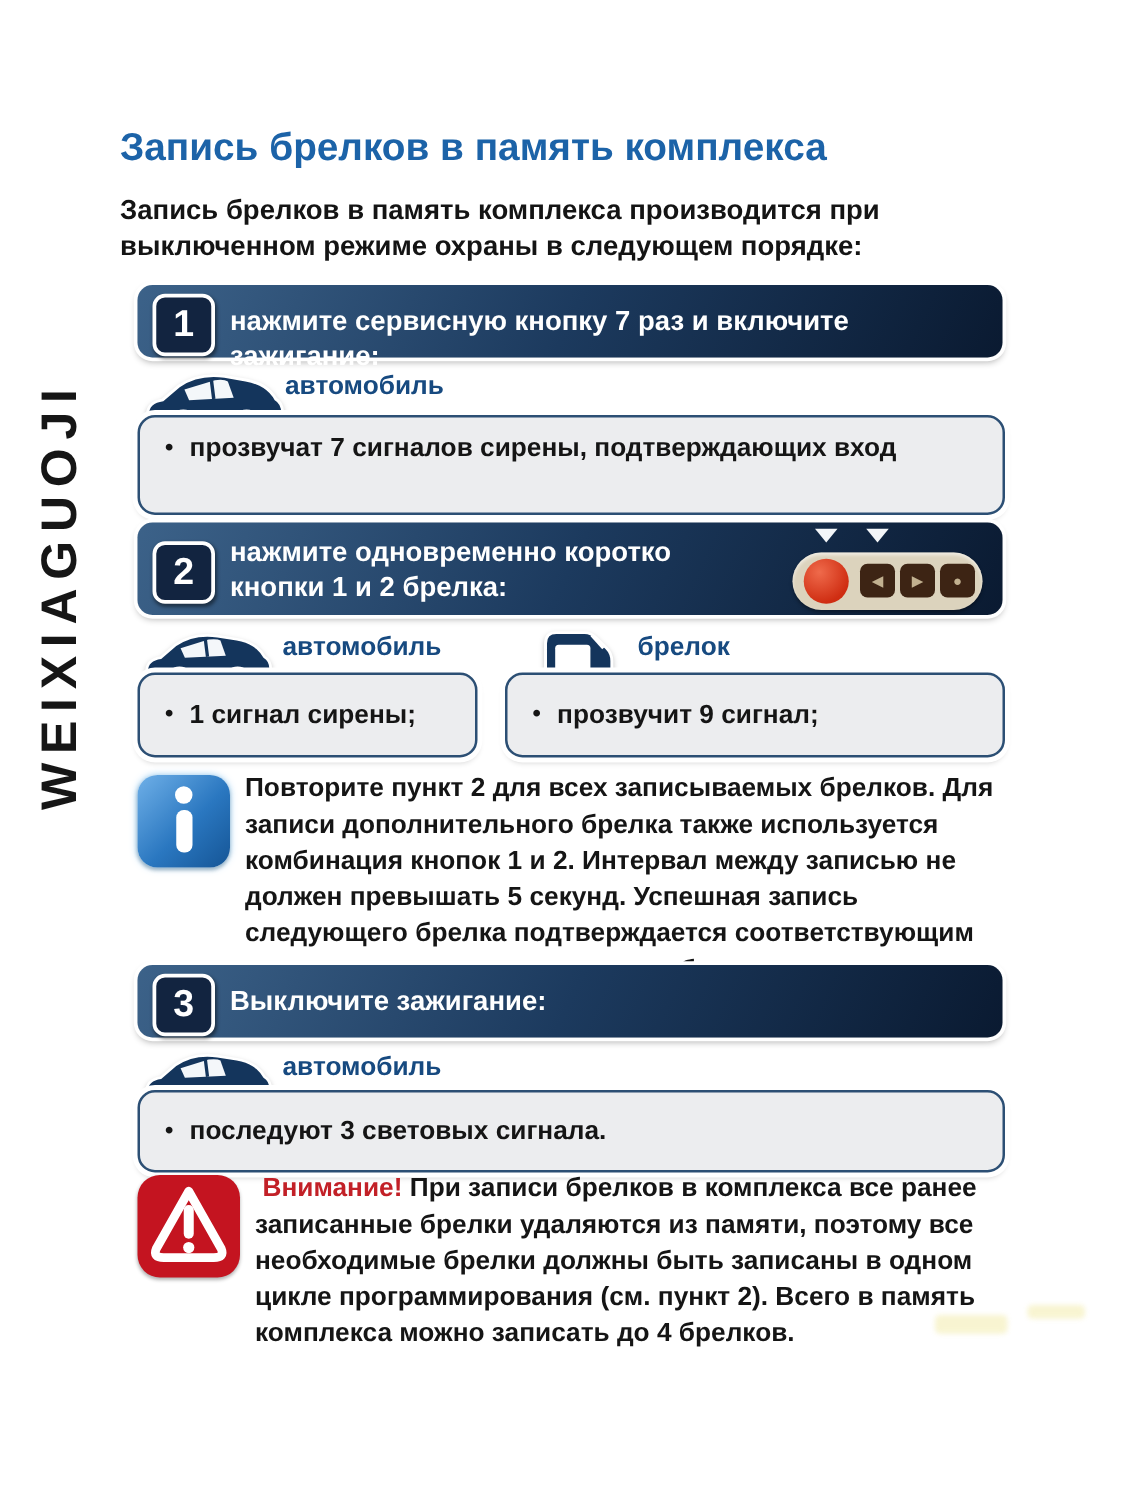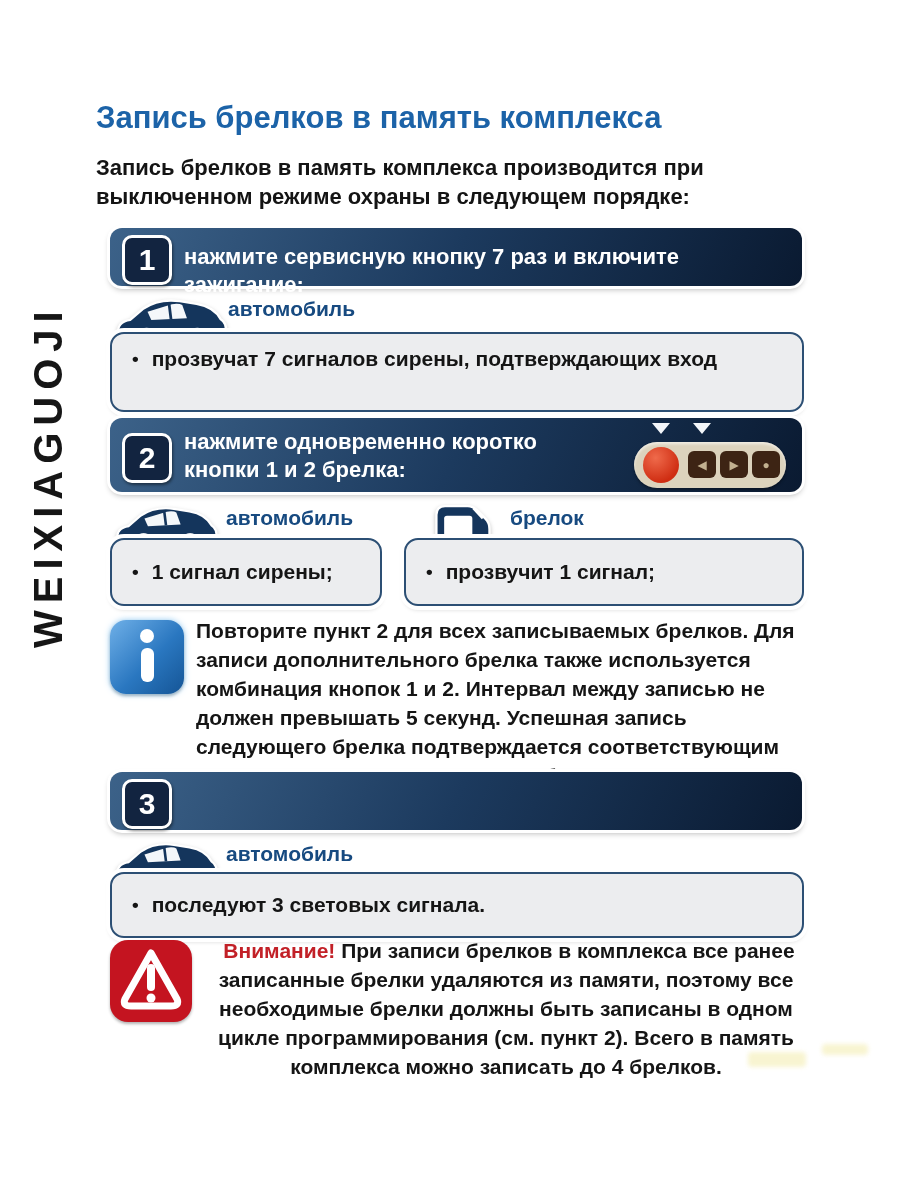--- a/index.html
+++ b/index.html
@@ -67,21 +67,21 @@
   .info-stem { position:absolute; left:31px; top:28px; width:13px; height:34px;
                border-radius:6px; background:#ffffff; }
   .note-text { position:absolute; left:196px; top:616px; width:612px;
                font-size:21px; font-weight:bold; color:#151515; line-height:29px; }
 
   
   .warn-icon { position:absolute; left:110px; top:940px; width:82px; height:82px;
                border-radius:18px; background:#c41420;
                box-shadow:0 2px 3px rgba(0,0,0,.3); }
   .warn-text { position:absolute; left:204px; top:936px; width:604px;
-               font-size:21px; font-weight:bold; color:#151515; line-height:29px;text-align:center; }
+               font-size:21px; font-weight:bold; color:#151515; line-height:29px; }
   .warn-title { color:#c22027; margin-left:6px; }
 
   .watermark { position:absolute; background:#f0e89a; opacity:.45;
                filter:blur(2px); border-radius:4px; }
 </style>
 </head>
 <body>
 
 <div class="page">
 
@@ -159,32 +159,33 @@
 
   <div class="panel" style="left:110px;top:538px;width:268px;height:64px;">
     <div class="panel-row">
       <span class="bullet">•</span>
       <span>1 сигнал сирены;</span>
     </div>
   </div>
   <div class="panel" style="left:404px;top:538px;width:396px;height:64px;">
     <div class="panel-row">
       <span class="bullet">•</span>
-      <span>прозвучит 1 сигнал;</span>
+      <span>прозвучит 9 сигнал;</span>
     </div>
   </div>
 
   <div class="info-icon">
     <div class="info-dot"></div>
     <div class="info-stem"></div>
   </div>
   <div class="note-text">Повторите пункт 2 для всех записываемых брелков. Для записи дополнительного брелка также используется комбинация кнопок 1 и 2. Интервал между записью не должен превышать 5 секунд. Успешная запись следующего брелка подтверждается соответствующим количеством сигналов сирены и брелка.</div>
 
   <div class="bar" style="top:772px;height:58px;">
     <div class="numbox" style="top:7px;">3</div>
+    <div class="bartext" style="top:15px;">Выключите зажигание:</div>
   </div>
 
   <svg class="sticker" style="left:110px;top:834px;" width="112" height="60" viewBox="0 0 130 66">
     <path d="M10 46 Q8 34 22 32 L36 20 Q52 9 74 12 L92 15 Q110 18 117 31 Q124 35 122 46 Q121 52 113 52 L106 52 A13 13 0 0 0 80 52 L52 52 A13 13 0 0 0 26 52 L18 52 Q11 52 10 46 Z" fill="#14355c" stroke="#ffffff" stroke-width="5" paint-order="stroke" stroke-linejoin="round"></path>
     <path d="M40 22 L66 14 Q74 13 77 15 L82 29 L44 31 Z" fill="#f4f7fa"></path>
     <line x1="63" y1="14" x2="65" y2="30" stroke="#14355c" stroke-width="3"></line>
     <circle cx="39" cy="52" r="11" fill="#14355c" stroke="#ffffff" stroke-width="3"></circle>
     <circle cx="39" cy="52" r="5" fill="#dfe4e9"></circle>
     <circle cx="93" cy="52" r="11" fill="#14355c" stroke="#ffffff" stroke-width="3"></circle>
     <circle cx="93" cy="52" r="5" fill="#dfe4e9"></circle>

